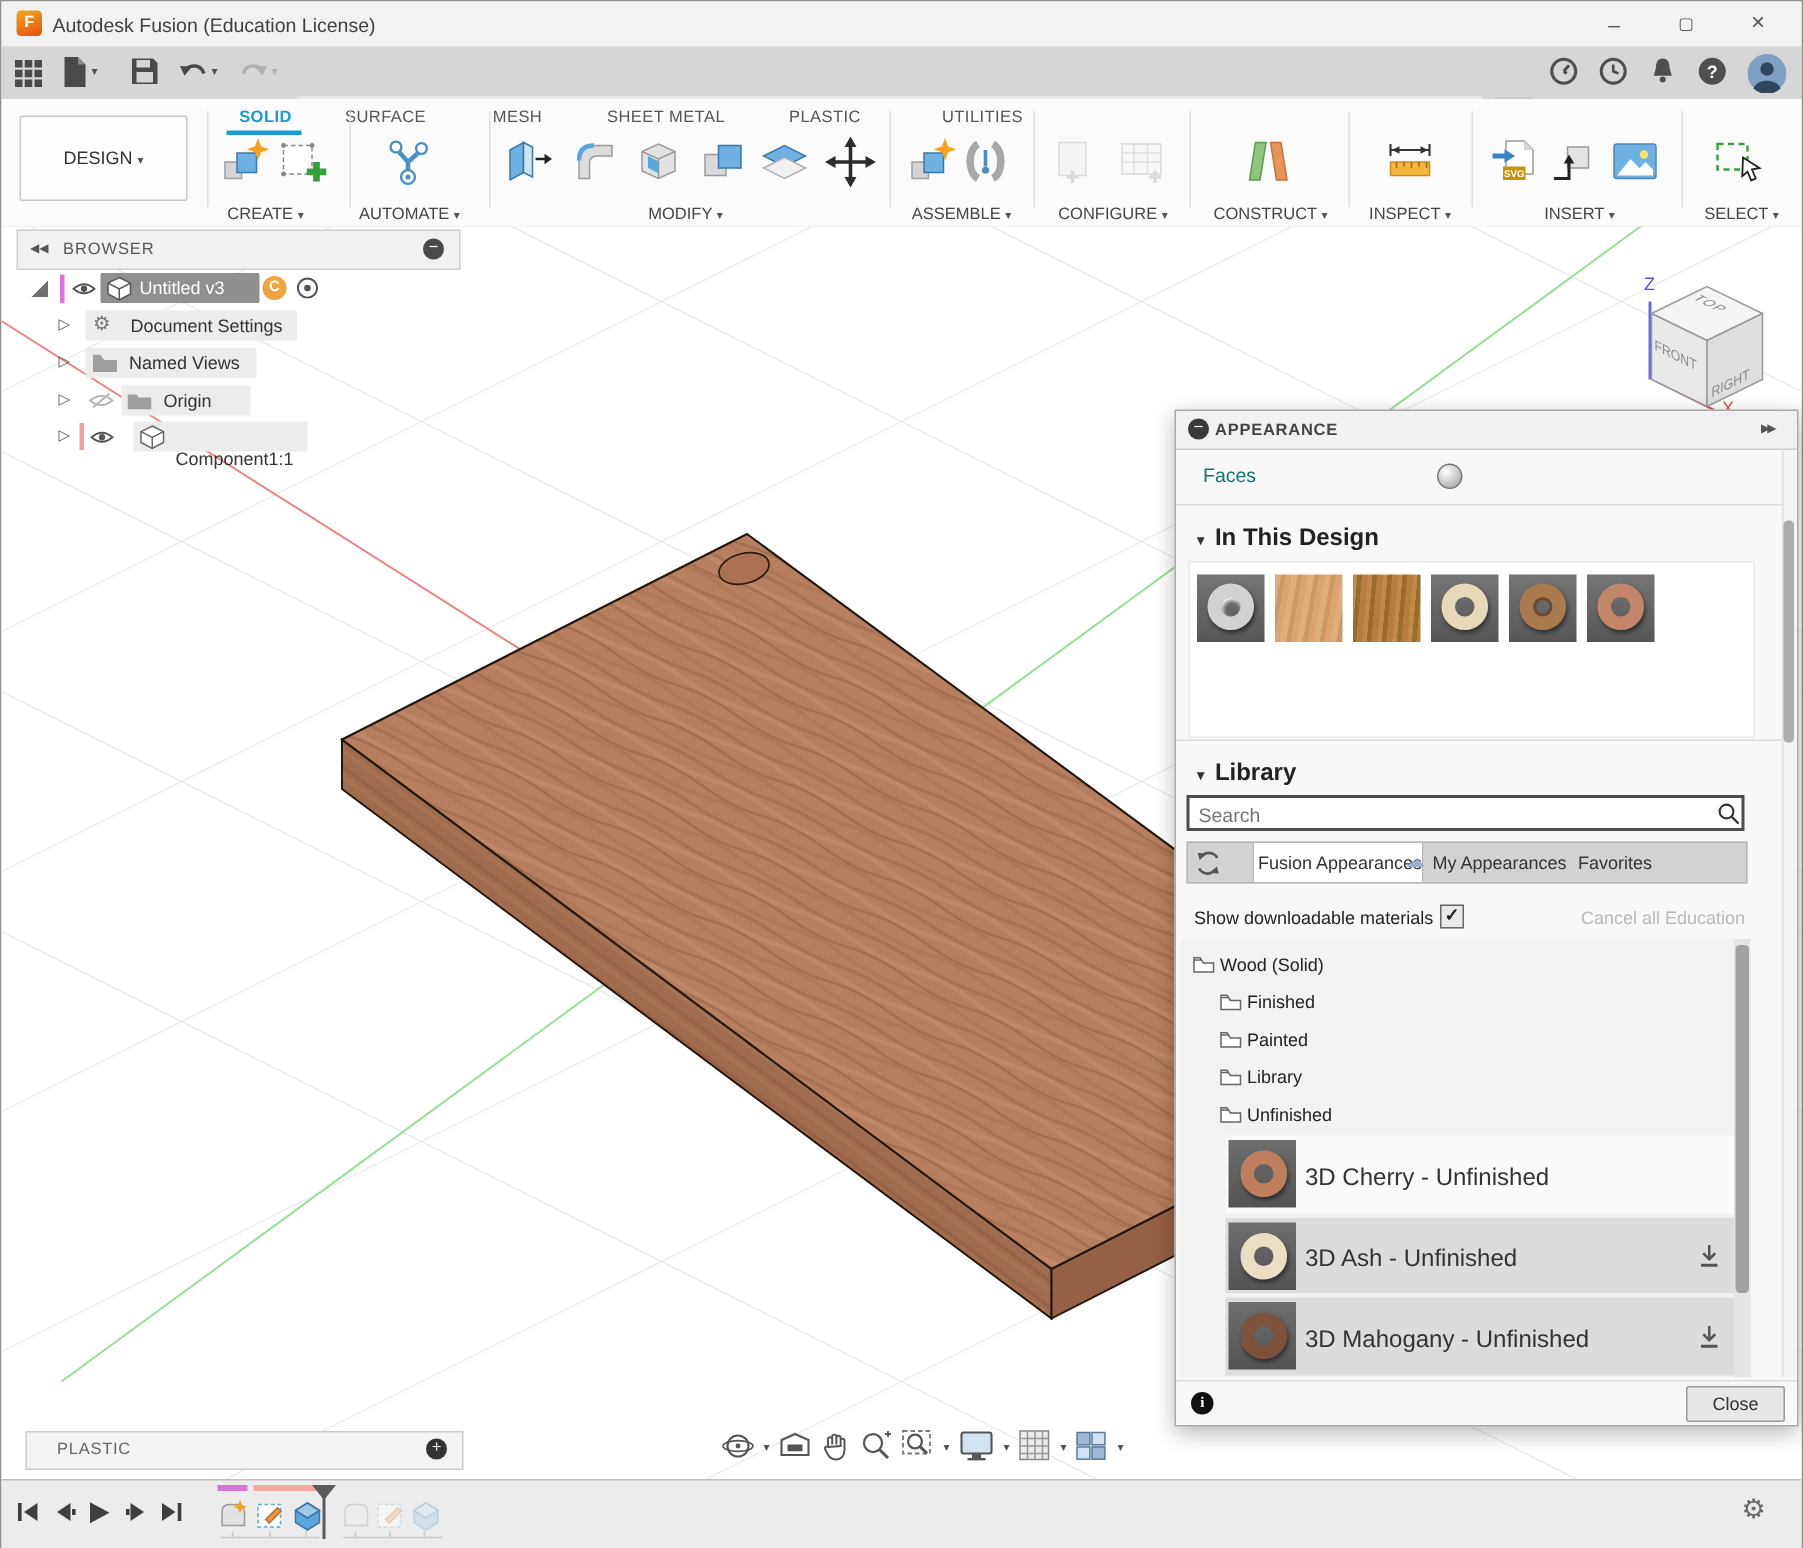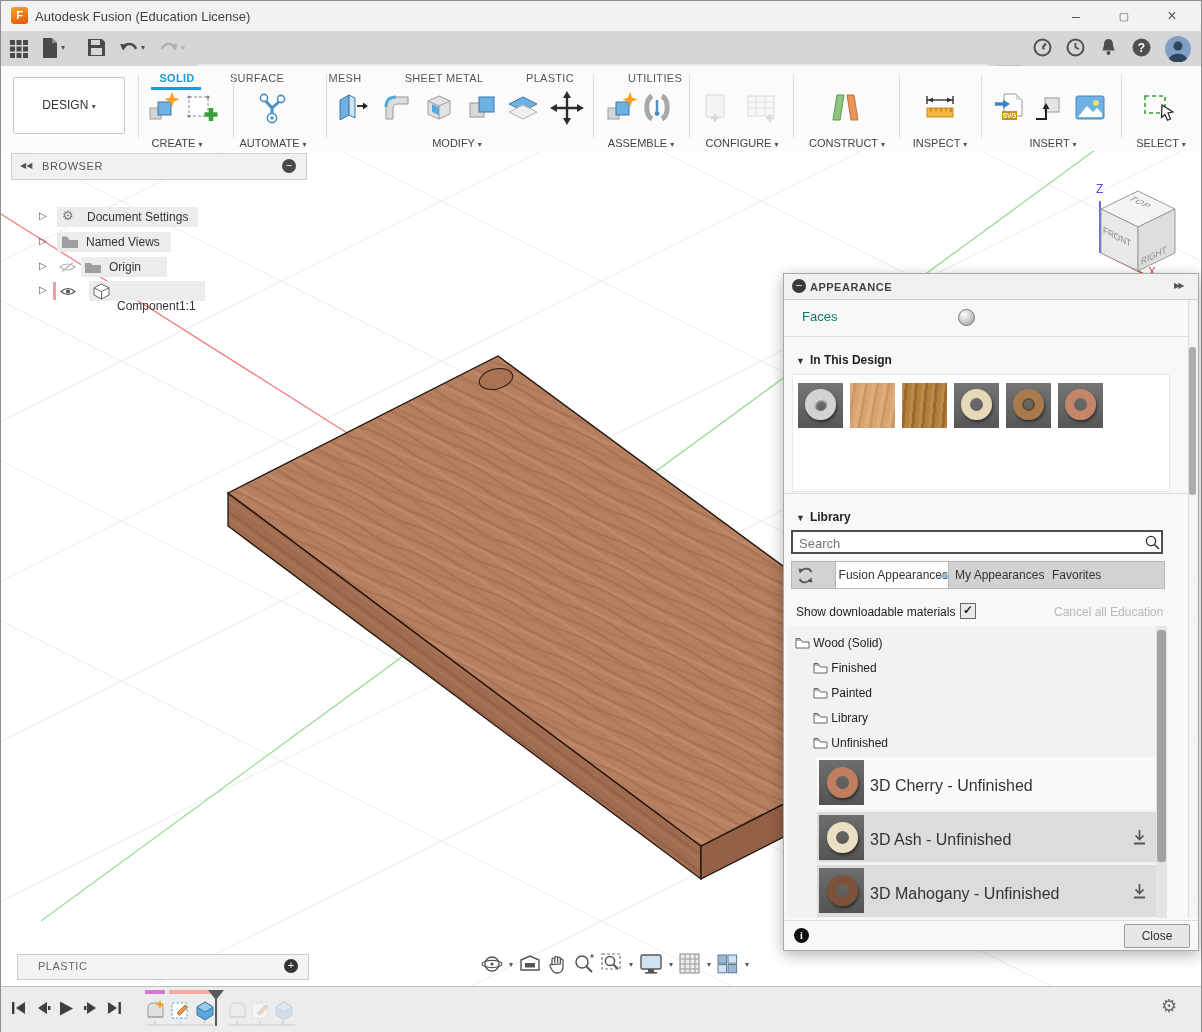--- a/index.html
+++ b/index.html
@@ -35,21 +35,21 @@
   .btitle{left:30px;top:6px;font-size:11px;color:#555;letter-spacing:.6px;}
   .brow-bg{background:#ececec;height:20px;border-radius:1px;}
   .btxt{font-size:12px;color:#333;white-space:nowrap;}
   .circle-dark{width:14px;height:14px;border-radius:50%;background:#4a4a4a;color:#fff;font-size:11px;line-height:13px;text-align:center;}
   .tri-collapsed{font-size:10px;color:#555;}
   
   
   .dialog{left:782px;top:272px;width:414px;height:676px;background:#f8f8f8;border:1px solid #a8a8a8;box-shadow:0 4px 14px rgba(0,0,0,.3);}
   .dlghead{left:0;top:0;width:414px;height:25px;background:#f1f1f1;border-bottom:1px solid #ccc;}
   .dlgtitle{left:26px;top:7px;font-size:11px;font-weight:bold;color:#444;letter-spacing:.5px;}
-  .sect{font-size:12px;font-weight:bold;color:#222;}
+  .sect{font-size:16px;font-weight:bold;color:#222;}
   .tri-sec{font-size:9px;color:#333;margin-right:5px;}
   .sphere{width:15px;height:15px;border-radius:50%;border:1px solid #777;background:radial-gradient(circle at 35% 30%,#ffffff,#9a9a9a);}
   .divider{height:1px;background:#dcdcdc;width:414px;left:0;}
   .swpanel{left:8px;top:100px;width:376px;height:116px;background:#fff;border:1px solid #e8e8e8;}
   .sw{width:45px;height:45px;background:linear-gradient(#757575,#565656);top:8px;}
   .torus{position:absolute;left:7px;top:6px;width:13px;height:13px;border-radius:50%;border-style:solid;border-width:9px;}
   .searchbox{left:7px;top:256px;width:372px;height:24px;background:#fff;border:2px solid #4d4d4d;box-sizing:border-box;}
   .searchbox input{position:absolute;left:4px;top:1px;width:330px;height:18px;border:0;outline:none;font-size:13px;color:#555;background:transparent;font-family:"Liberation Sans",sans-serif;}
   .tabstrip{left:7px;top:287px;width:374px;height:28px;background:#d2d2d2;border:1px solid #b5b5b5;box-sizing:border-box;}
   .ltab{top:0;height:26px;font-size:12px;color:#333;line-height:26px;}
@@ -341,20 +341,41 @@
       </g>
     </svg>
 
     <div class="abs" style="left:0;top:0;width:310px;height:160px">
       <div class="abs bheader">
         <span class="abs" style="left:8px;top:7px;font-size:8px;color:#555">◀◀</span>
         <span class="abs btitle">BROWSER</span>
         <span class="abs circle-dark" style="left:270px;top:5px">−</span>
       </div>
 
+      <div class="abs" style="left:0;top:31px;width:300px;height:21px">
+        <svg class="abs" style="left:18px;top:3px" width="15" height="15">
+            <polygon points="13,2 13,13 2,13" fill="#6f6f6f"></polygon>
+          </svg>
+        <div class="abs" style="left:39px;top:1px;width:3px;height:19px;background:#e070e0"></div>
+        <svg class="abs" style="left:47px;top:5px" width="16" height="11">
+            <path d="M1 5.5 Q8 -0.5 15 5.5 Q8 11.5 1 5.5 Z" fill="none" stroke="#555" stroke-width="1.2"></path>
+            <circle cx="8" cy="5.5" r="2.1" fill="#555"></circle>
+          </svg>
+        <div class="abs brow-bg" style="left:66px;top:0;width:106px;background:#8f8f8f"></div>
+        <svg class="abs" style="left:70px;top:2px" width="17" height="17">
+            <polygon points="8.5,1 16,4.8 16,12 8.5,16 1,12 1,4.8" fill="#fff" stroke="#555"></polygon>
+            <path d="M1 4.8 L8.5 8.6 L16 4.8 M8.5 8.6 V16" stroke="#555" fill="none"></path>
+          </svg>
+        <span class="abs btxt" style="left:92px;top:3px;color:#fff">Untitled v3</span>
+        <span class="abs" style="left:174px;top:2px;width:16px;height:16px;border-radius:50%;background:#f1a33c;color:#fff;font-size:10px;font-weight:bold;text-align:center;line-height:16px">C</span>
+        <svg class="abs" style="left:196px;top:2px" width="16" height="16">
+            <circle cx="8" cy="8" r="6.4" fill="none" stroke="#555" stroke-width="1.3"></circle>
+            <circle cx="8" cy="8" r="2.2" fill="#555"></circle>
+          </svg>
+      </div>
 
       <div class="abs" style="left:0;top:56px;width:300px;height:20px">
         <span class="abs tri-collapsed" style="left:38px;top:3px">▷</span>
         <div class="abs brow-bg" style="left:56px;top:0;width:141px"></div>
         <span class="abs" style="left:61px;top:1px;font-size:13px;color:#7a7a7a">⚙</span>
         <span class="abs btxt" style="left:86px;top:3px">Document Settings</span>
       </div>
 
       <div class="abs" style="left:0;top:81px;width:300px;height:20px">
         <span class="abs tri-collapsed" style="left:38px;top:3px">▷</span>

